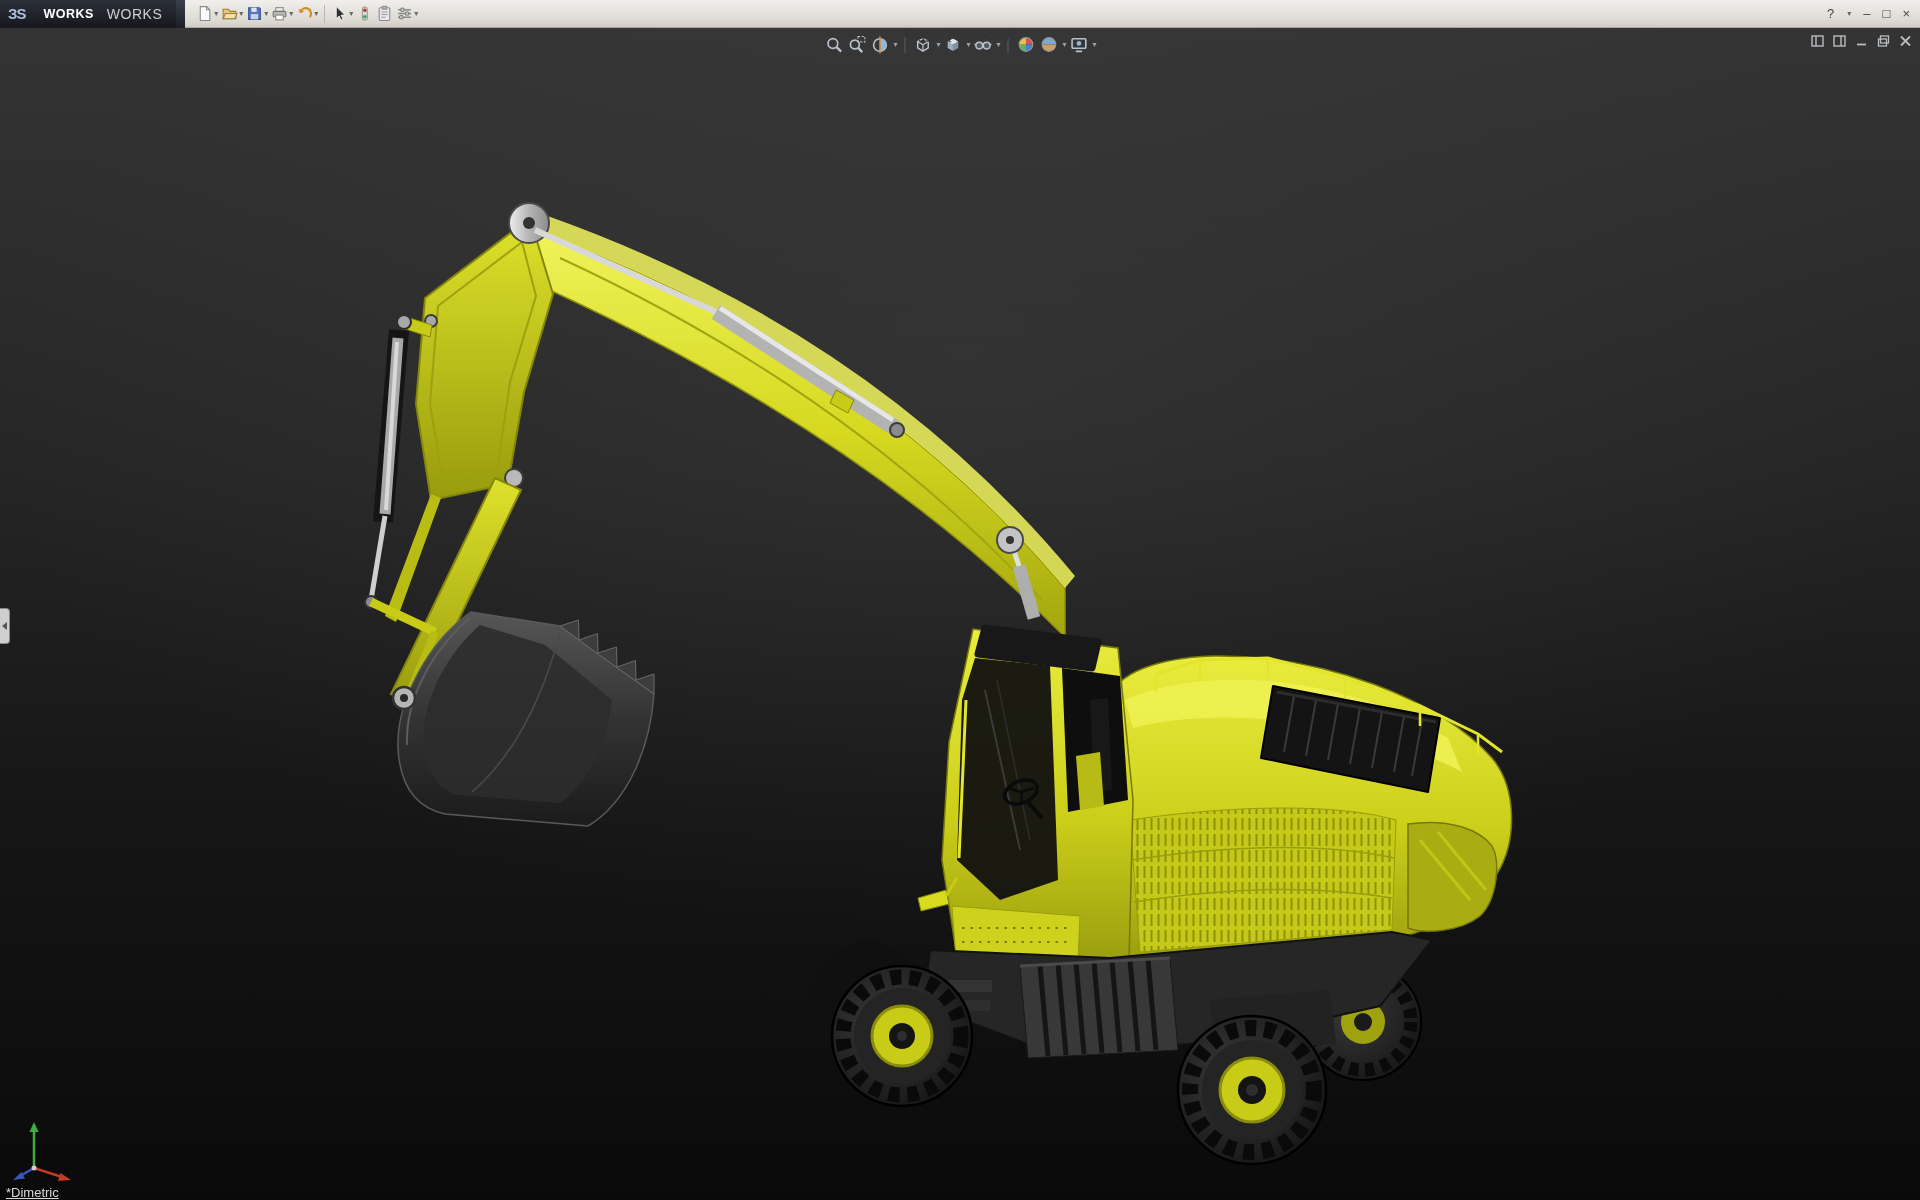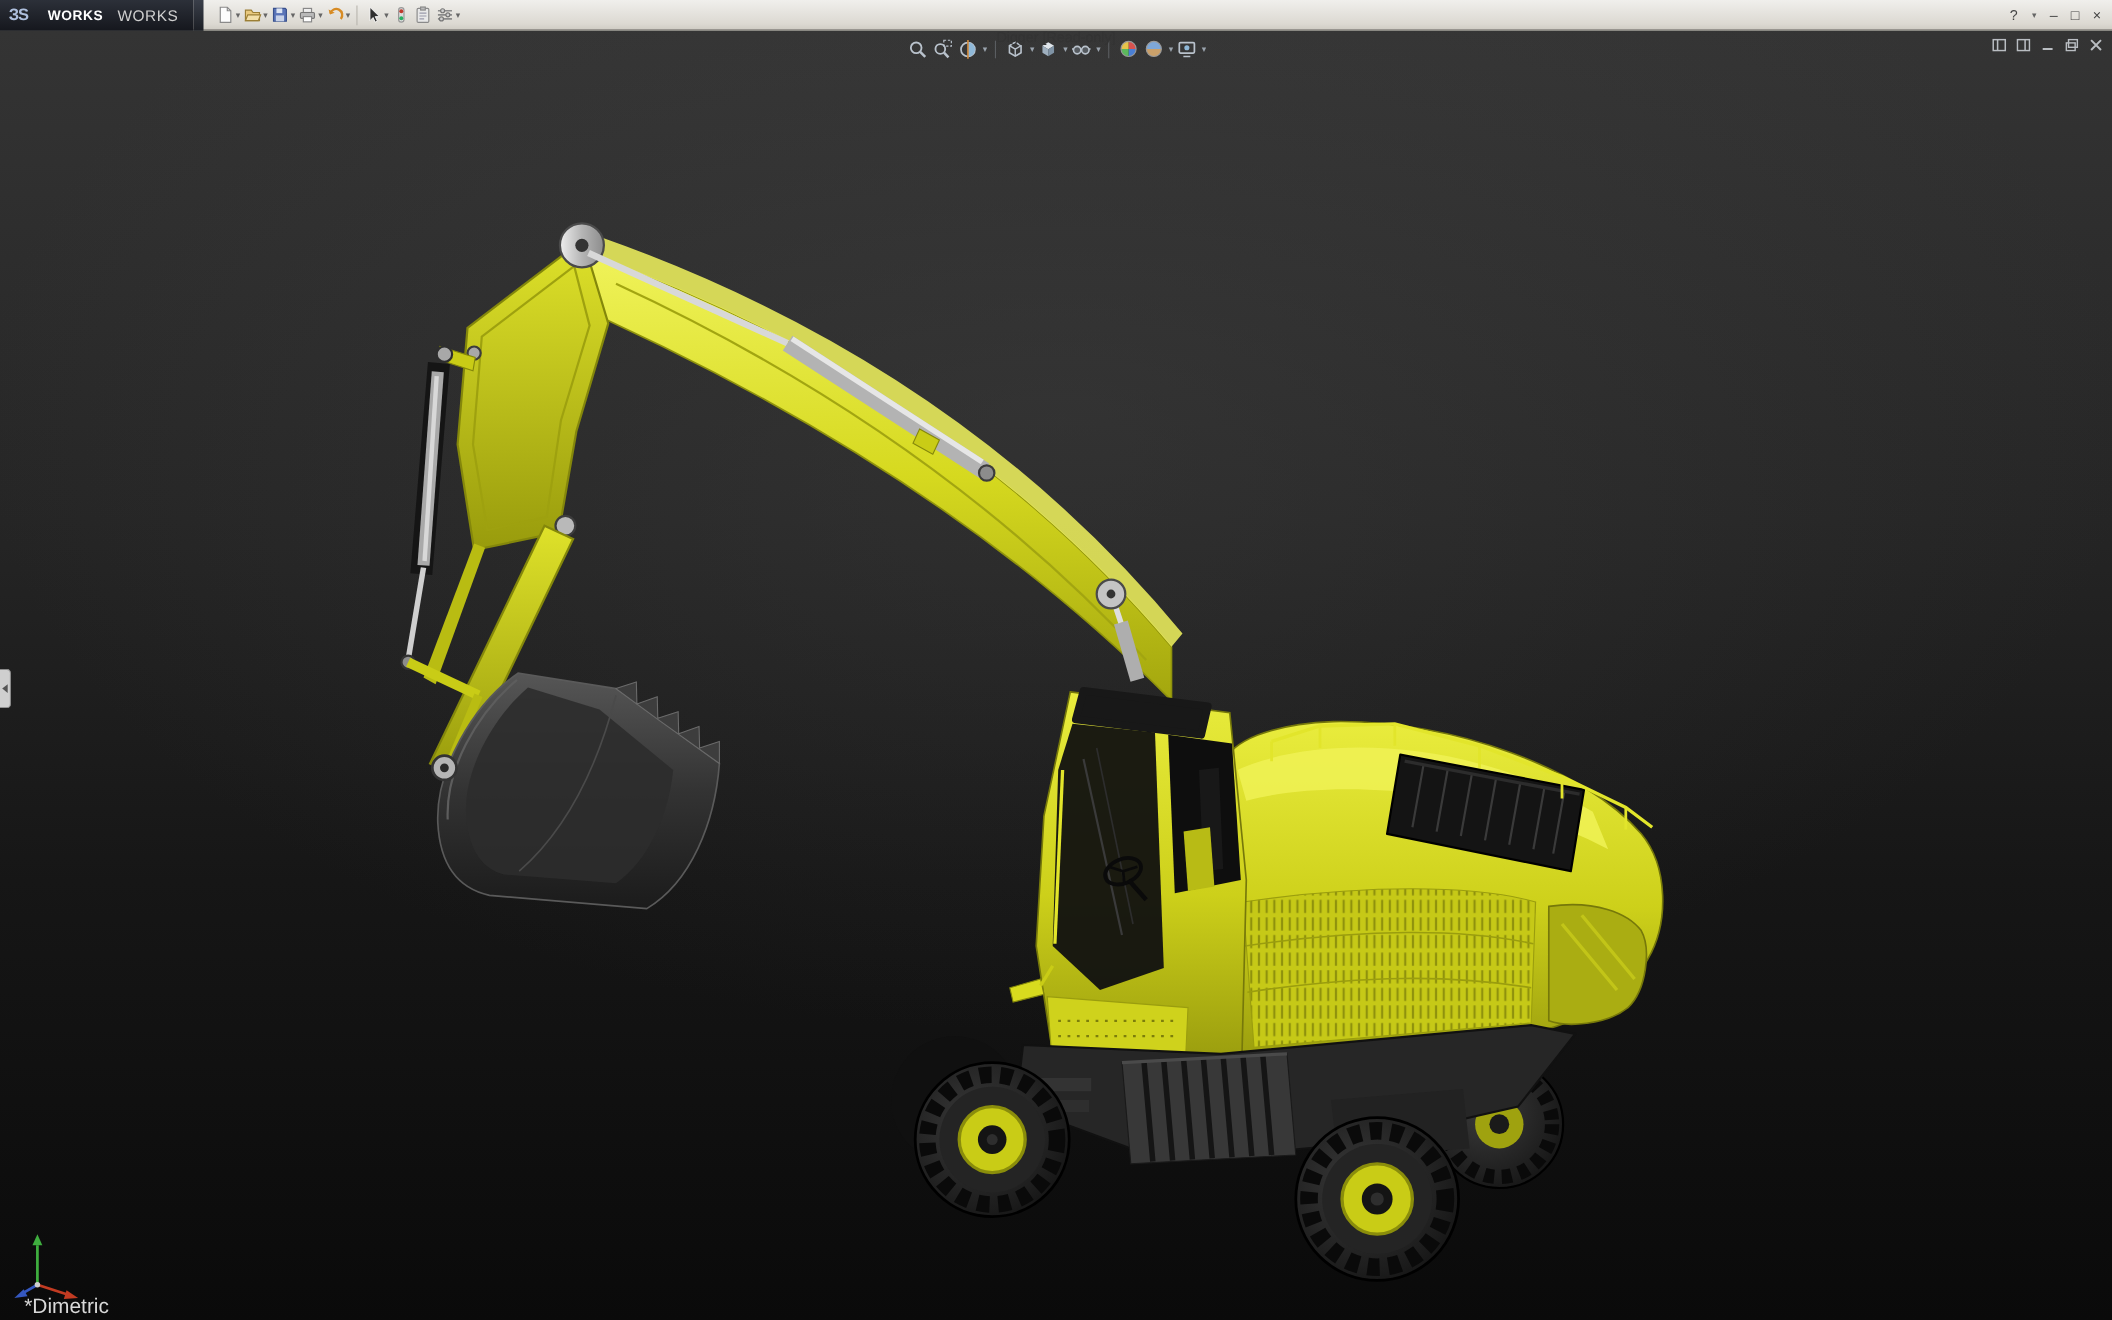--- a/index.html
+++ b/index.html
@@ -64,21 +64,21 @@
   
   .flyout-tab {
     position:absolute; left:0; top:580px; width:10px; height:36px;
     background:#cfcfcf; border-radius:0 4px 4px 0; border:1px solid #8a8a8a; border-left:none;
     cursor:pointer; display:flex; align-items:center; justify-content:center;
   }
   .flyout-tab .tri { width:0; height:0; border-top:4px solid transparent; border-bottom:4px solid transparent; border-right:5px solid #555; }
   
   .triad { position:absolute; left:8px; bottom:16px; }
   .orientation {
-    position:absolute; left:22px; bottom:0px; font-size:19px; color:#d8d8d8;
+    position:absolute; left:6px; bottom:0px; font-size:13px; color:#d8d8d8;text-decoration:underline;
   }
 </style>
 </head>
 <body>
 
 <div class="screen">
 
   <div class="titlebar">
     <div class="logo">
       <span class="mark">ЗS</span>

